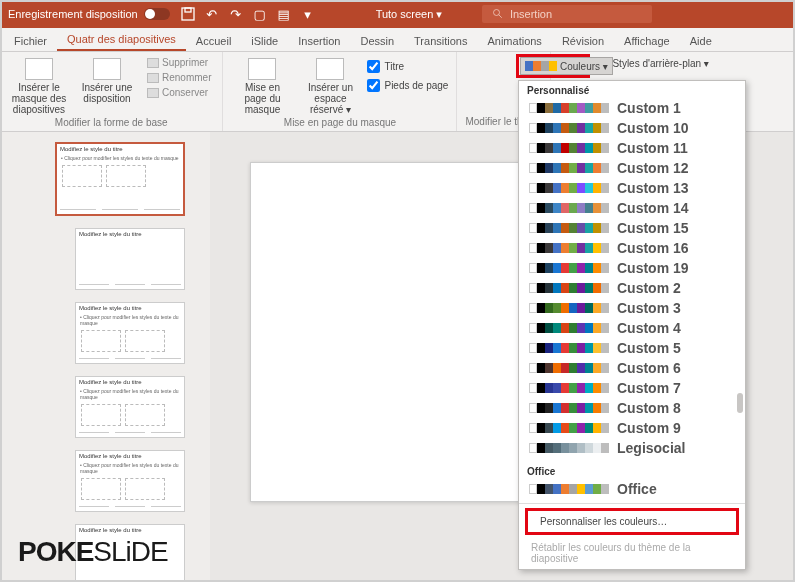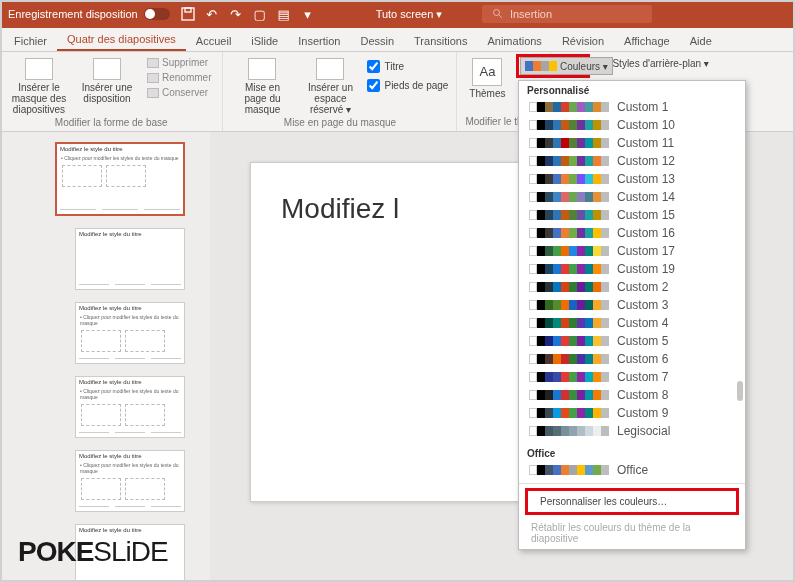--- a/index.html
+++ b/index.html
@@ -59,21 +59,21 @@
   .colors-btn-highlight { position: absolute; top: 54px; left: 516px; width: 74px; height: 24px; border: 3px solid #e20613; z-index: 20; }
   .colors-btn { position: absolute; top: 57px; left: 520px; height: 18px; background: #d6d4d2; border: 1px solid #a7a5a3; padding: 1px 4px; display: flex; align-items: center; gap: 3px; font-size: 10px; z-index: 21; }
   .bg-styles-btn { position: absolute; top: 58px; left: 600px; font-size: 10px; display: flex; align-items: center; gap: 3px; z-index: 19; }
 
   .dropdown { position: absolute; top: 80px; left: 518px; width: 228px; background: #fff; border: 1px solid #c0bebc; box-shadow: 2px 2px 6px rgba(0,0,0,.25); z-index: 30; font-size: 11px; }
   .dropdown .section-hdr { padding: 4px 8px 2px; font-weight: 600; color: #333; font-size: 10px; }
   .dropdown .items { max-height: 390px; overflow-y: auto; }
   .color-row { display: flex; align-items: center; gap: 8px; padding: 2px 10px; cursor: pointer; }
   .swatches { display: flex; gap: 0; }
   .sw { width: 8px; height: 10px; }
-  .color-label { font-size: 12px; color: #555; }
+  .color-label { font-size: 14px; color: #555; font-weight: bold; }
   .dropdown hr { border: none; border-top: 1px solid #ddd; margin: 4px 0; }
   .footer-row { padding: 5px 12px; font-size: 10px; cursor: pointer; }
   .footer-row.dim { color: #aaa; }
   .footer-highlight { border: 3px solid #e20613; margin: 2px 6px; }
   .scroll-handle { position: absolute; right: 2px; top: 64%; width: 6px; height: 20px; background: #c8c6c4; border-radius: 3px; }
 
   .watermark { position: absolute; left: 18px; bottom: 14px; font-weight: 800; font-size: 28px; letter-spacing: -1px; color: #1a1a1a; z-index: 50; font-family: Arial, sans-serif; }
   .watermark .slide-part { font-weight: 400; }
   .overlay-border { position: absolute; inset: 0; border: 2px solid #d0d0d0; pointer-events: none; z-index: 60; }
 
@@ -171,26 +171,20 @@
         <label class="check">
             <input type="checkbox" checked="" style=""> 
             <span>Pieds de page</span>
           </label>
       </div>
     </div>
     <div class="group-label">Mise en page du masque</div>
   </div>
 
   <div class="group">
-    <div class="group-body">
-      <div class="big-button" style="width:44px">
-        <div class="themes-icon">Aa</div>
-        <span>Thèmes</span>
-      </div>
-    </div>
     <div class="group-label">Modifier le thème</div>
   </div>
 </div>
 
 <div class="colors-btn-highlight"></div>
 <div class="colors-btn">
   <span class="mini-swatch-row">
     <span class="sw" style="background:#4472c4"></span>
       <span class="sw" style="background:#ed7d31"></span>
       <span class="sw" style="background:#a5a5a5"></span>
@@ -257,21 +251,20 @@
         <div class="thumb-title">Modifiez le style du titre</div>
         <div class="thumb-foot">
           <span></span>
           <span></span>
           <span></span>
         </div>
       </div>
     </div>
   <div class="slide-area">
     <div class="slide">
-      <h1>Modifiez l</h1>
     </div>
   </div>
 </div>
 
 <div class="dropdown">
   <div class="section-hdr">Personnalisé</div>
   <div class="items" id="color-items">
       <div class="color-row">
         <div class="swatches">
           <span class="sw" style="background: rgb(255, 255, 255); border: 1px solid rgb(204, 204, 204);"></span>
@@ -389,35 +382,20 @@
           <span class="sw" style="background: rgb(26, 163, 163);"></span>
           <span class="sw" style="background: rgb(255, 192, 0);"></span>
           <span class="sw" style="background: rgb(189, 189, 189);"></span>
         </div>
         <span class="color-label">Custom 16</span>
       </div>
       <div class="color-row">
         <div class="swatches">
           <span class="sw" style="background: rgb(255, 255, 255); border: 1px solid rgb(204, 204, 204);"></span>
           <span class="sw" style="background: rgb(0, 0, 0);"></span>
-          <span class="sw" style="background: rgb(46, 92, 62);"></span>
-          <span class="sw" style="background: rgb(67, 160, 71);"></span>
-          <span class="sw" style="background: rgb(239, 108, 0);"></span>
-          <span class="sw" style="background: rgb(30, 136, 229);"></span>
-          <span class="sw" style="background: rgb(142, 36, 170);"></span>
-          <span class="sw" style="background: rgb(0, 137, 123);"></span>
-          <span class="sw" style="background: rgb(253, 216, 53);"></span>
-          <span class="sw" style="background: rgb(189, 189, 189);"></span>
-        </div>
-        <span class="color-label">Custom 17</span>
-      </div>
-      <div class="color-row">
-        <div class="swatches">
-          <span class="sw" style="background: rgb(255, 255, 255); border: 1px solid rgb(204, 204, 204);"></span>
-          <span class="sw" style="background: rgb(0, 0, 0);"></span>
           <span class="sw" style="background: rgb(30, 65, 94);"></span>
           <span class="sw" style="background: rgb(25, 118, 210);"></span>
           <span class="sw" style="background: rgb(229, 57, 53);"></span>
           <span class="sw" style="background: rgb(67, 160, 71);"></span>
           <span class="sw" style="background: rgb(142, 36, 170);"></span>
           <span class="sw" style="background: rgb(0, 131, 143);"></span>
           <span class="sw" style="background: rgb(251, 140, 0);"></span>
           <span class="sw" style="background: rgb(189, 189, 189);"></span>
         </div>
         <span class="color-label">Custom 19</span>

